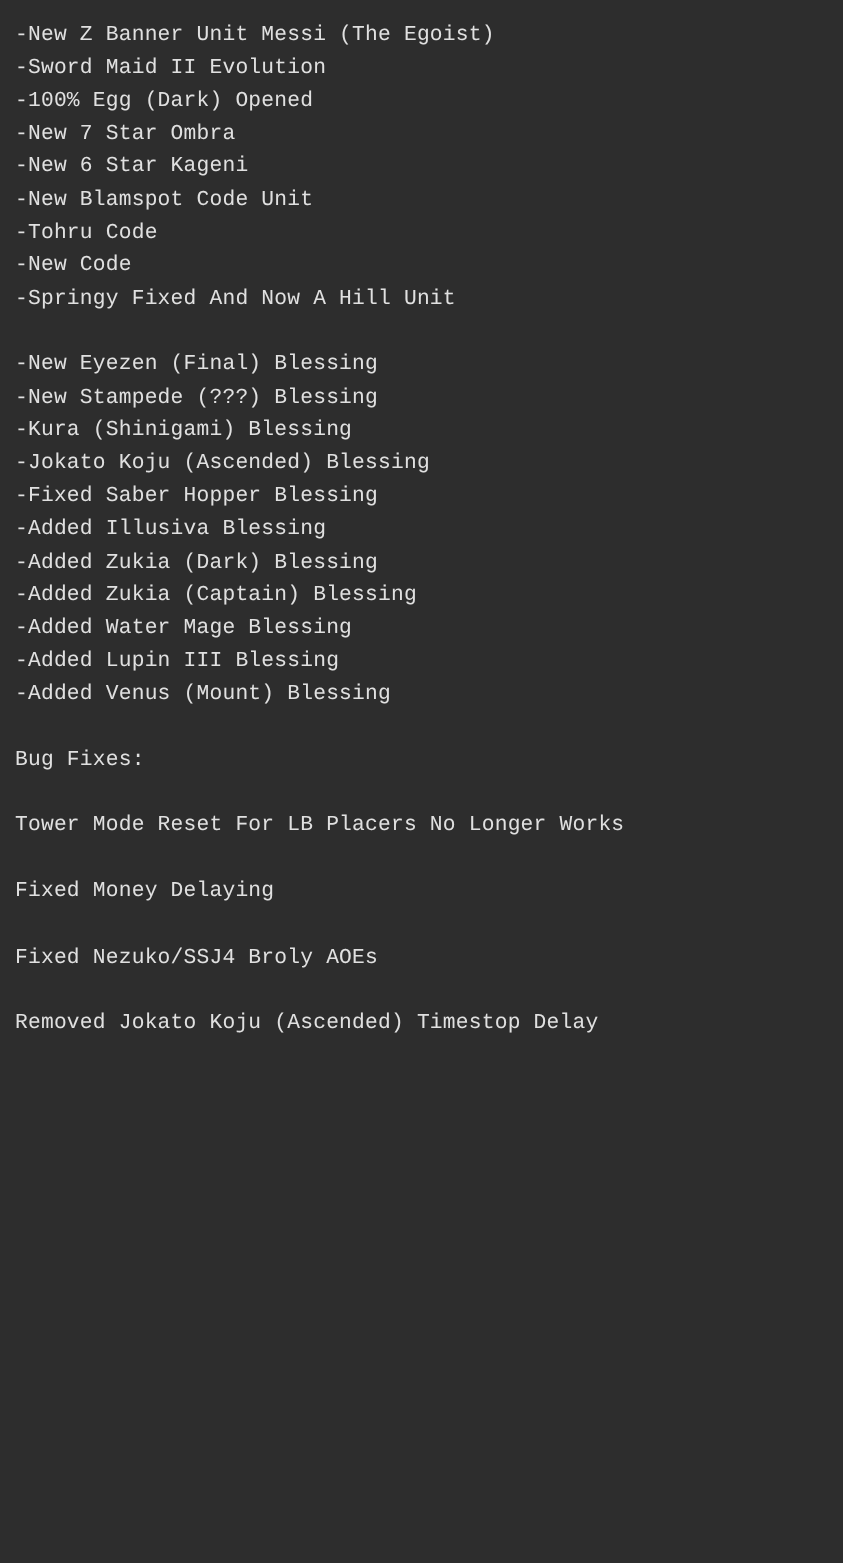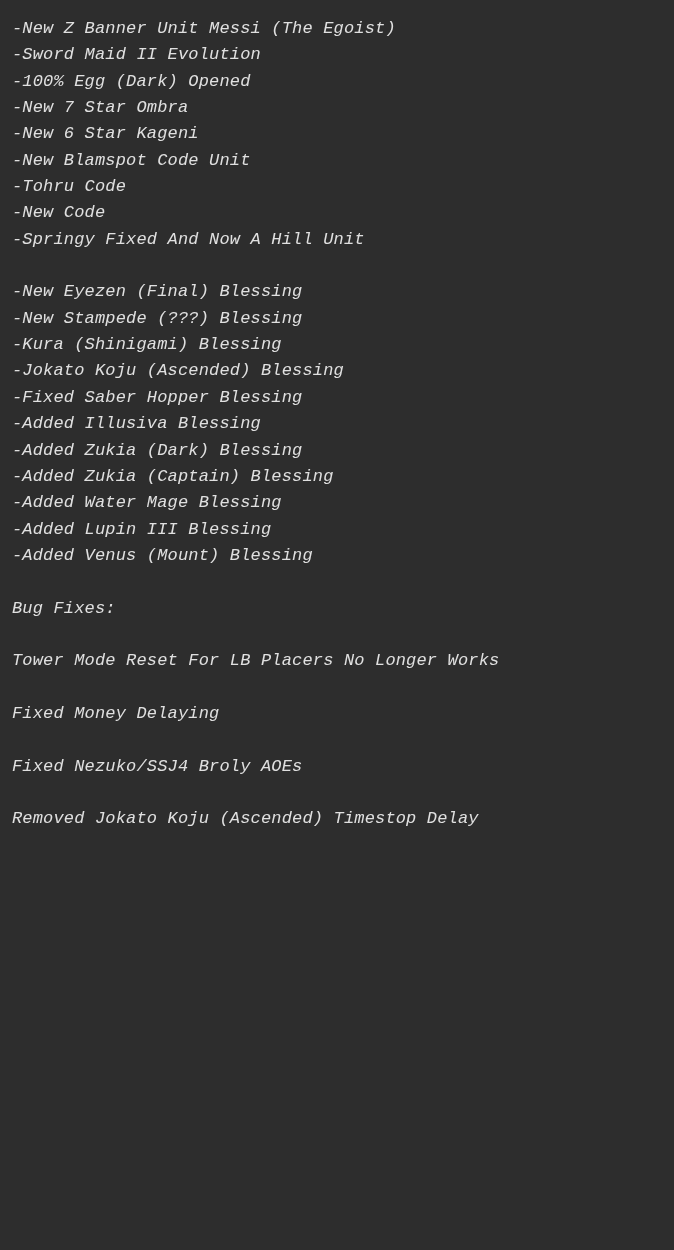--- a/index.html
+++ b/index.html
@@ -1,19 +1,18 @@
 <!DOCTYPE html>
 <html><head>
   <meta charset="utf-8">
   <style>
     * {
       margin: 0;
       padding: 0;
       box-sizing: border-box;
-      font-style: italic;
     }
 
     body {
       background-color: #2d2d2d;
       width: 674px;
       min-height: 1250px;
       font-family: 'Courier New', Courier, monospace;
       color: #e0e0e0;
       padding: 16px 12px;
     }

